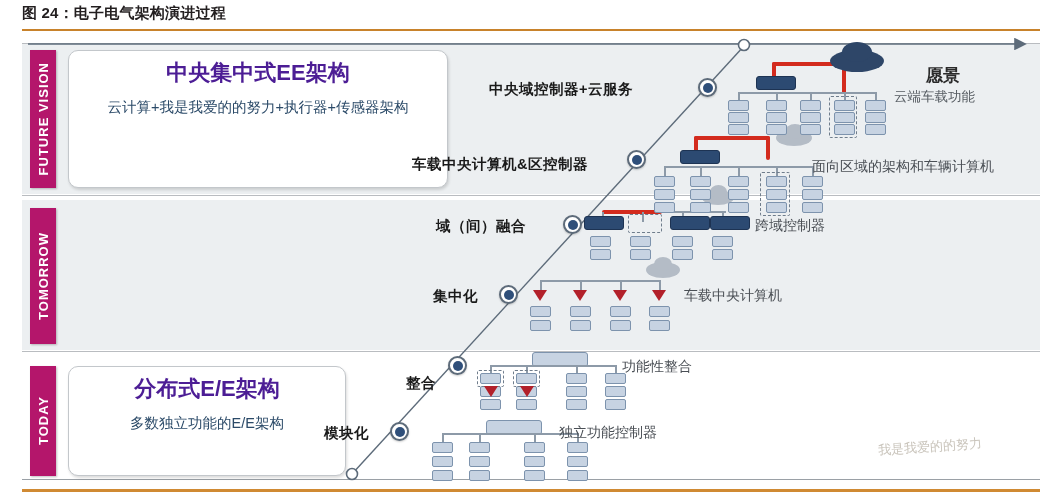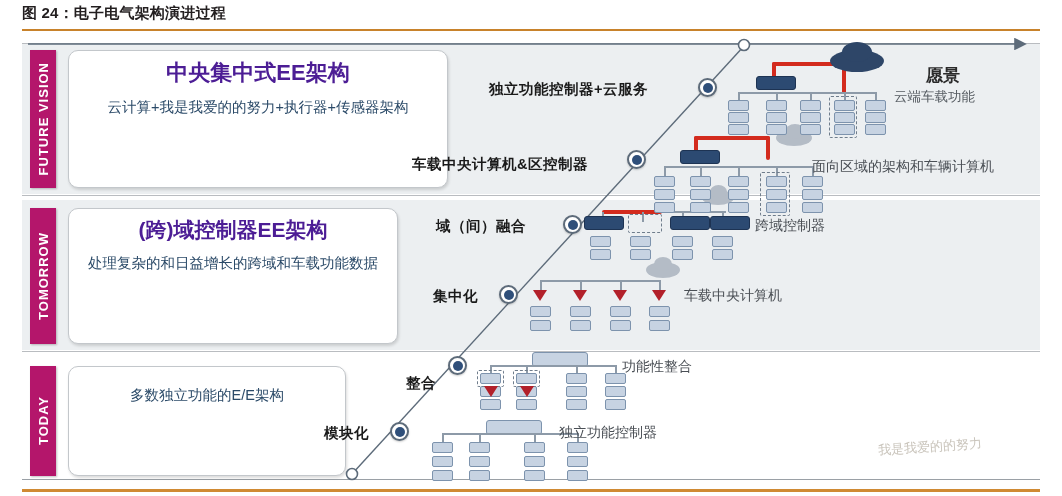--- a/index.html
+++ b/index.html
@@ -179,25 +179,22 @@
       <span>TOMORROW</span>
     </div>
     <div class="era today">
       <span>TODAY</span>
     </div>
 
     <div class="card c-future">
       <div class="t">中央集中式EE架构</div>
       <div class="s">云计算+我是我爱的的努力+执行器+传感器架构</div>
     </div>
-    <div class="card c-tomorrow">
-      <div class="t">(跨)域控制器EE架构</div>
-      <div class="s">处理复杂的和日益增长的跨域和车载功能数据</div>
-    </div>
     <div class="card c-today">
+      <div class="t">分布式E/E架构</div>
       <div class="s">多数独立功能的E/E架构</div>
     </div>
 
     <svg class="overlay" viewBox="0 0 1018 448">
       <defs>
         <marker id="ah" markerWidth="9" markerHeight="9" refX="7" refY="4.5" orient="auto">
           <path d="M0,0 L9,4.5 L0,9 z" fill="#5d6b7a"></path>
         </marker>
       </defs>
 
@@ -348,21 +345,21 @@
       <div class="blk sm" style="left:106px;top:55px;"></div>
       <div class="blk sm" style="left:106px;top:68px;"></div>
       <div class="blk sm" style="left:142px;top:42px;"></div>
       <div class="blk sm" style="left:142px;top:55px;"></div>
       <div class="blk sm" style="left:142px;top:68px;"></div>
       <div class="dashbox" style="left:100px; top:38px; width:30px; height:44px;"></div>
     </div>
 
     <div class="rlabel" style="left:790px; top:122px;">面向区域的架构和车辆计算机</div>
 
-    <div class="stage-label" style="left:467px; top:44px;">独立功能控制器+云服务</div>
+    <div class="stage-label" style="left:467px; top:44px;">中央域控制器+云服务</div>
     <div class="node" style="left:676px; top:42px;"></div>
 
     <div class="diag" style="left:712px; top:20px; width:148px; height:76px;">
       <div class="redwire h" style="left:38px; top:6px; width:68px;"></div>
       <div class="redwire v" style="left:38px; top:6px; height:16px;"></div>
       <div class="redwire v" style="left:108px; top:8px; height:30px;"></div>
       <div class="cloud" style="left:96px; top:-6px; width:54px; height:22px;"></div>
       <div class="cloud" style="left:108px; top:-14px; width:30px; height:20px;"></div>
       <div class="blk hub2 dark" style="left:22px; top:20px;"></div>
       <div class="wire h" style="left:4px; top:36px; width:138px;"></div>

